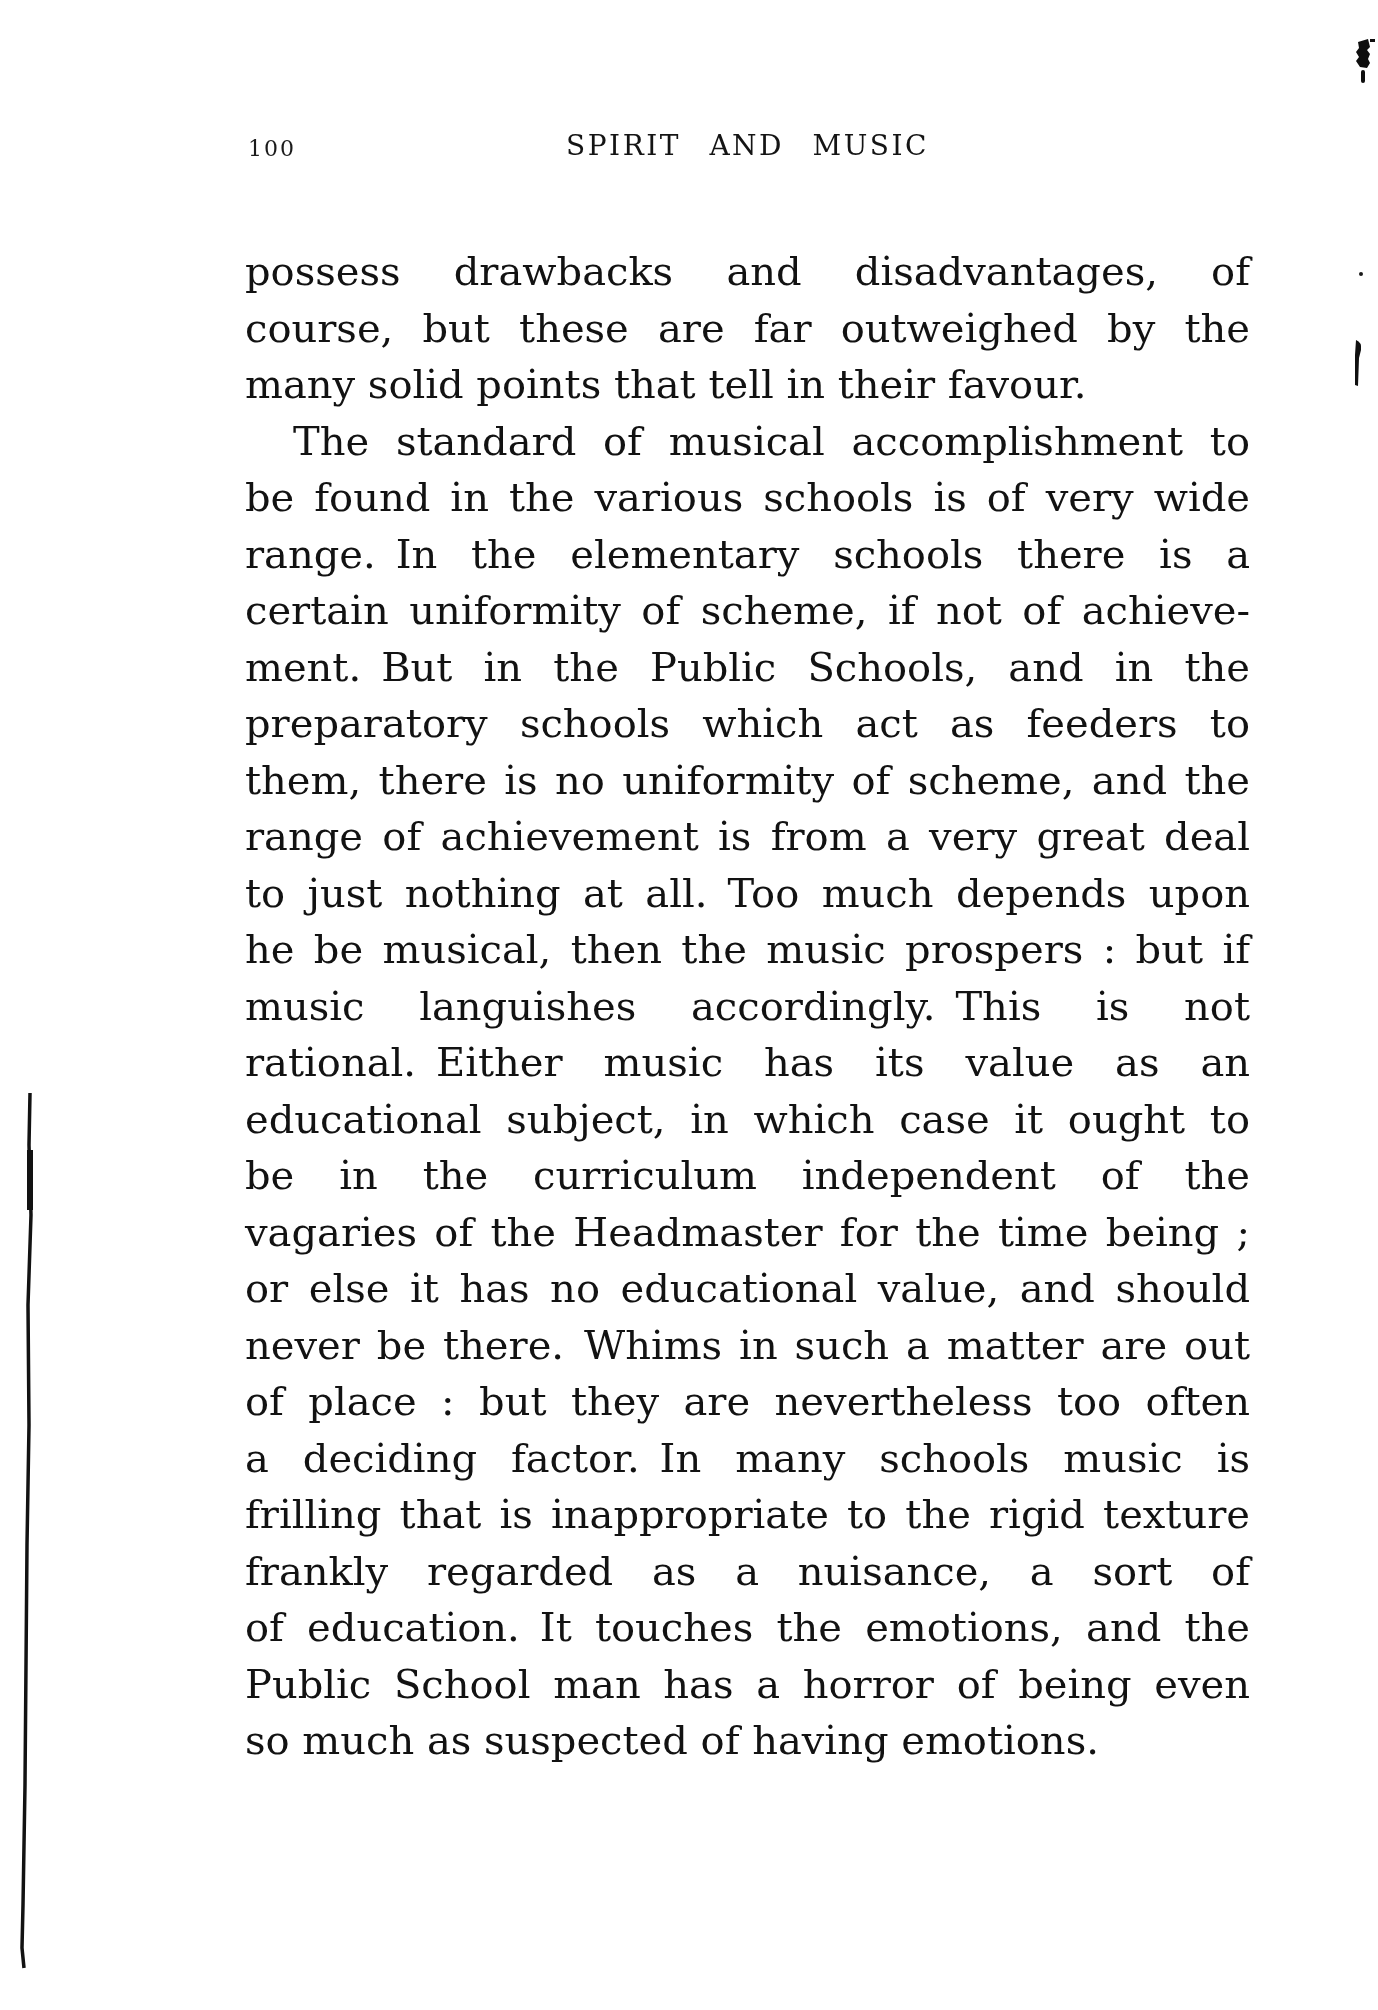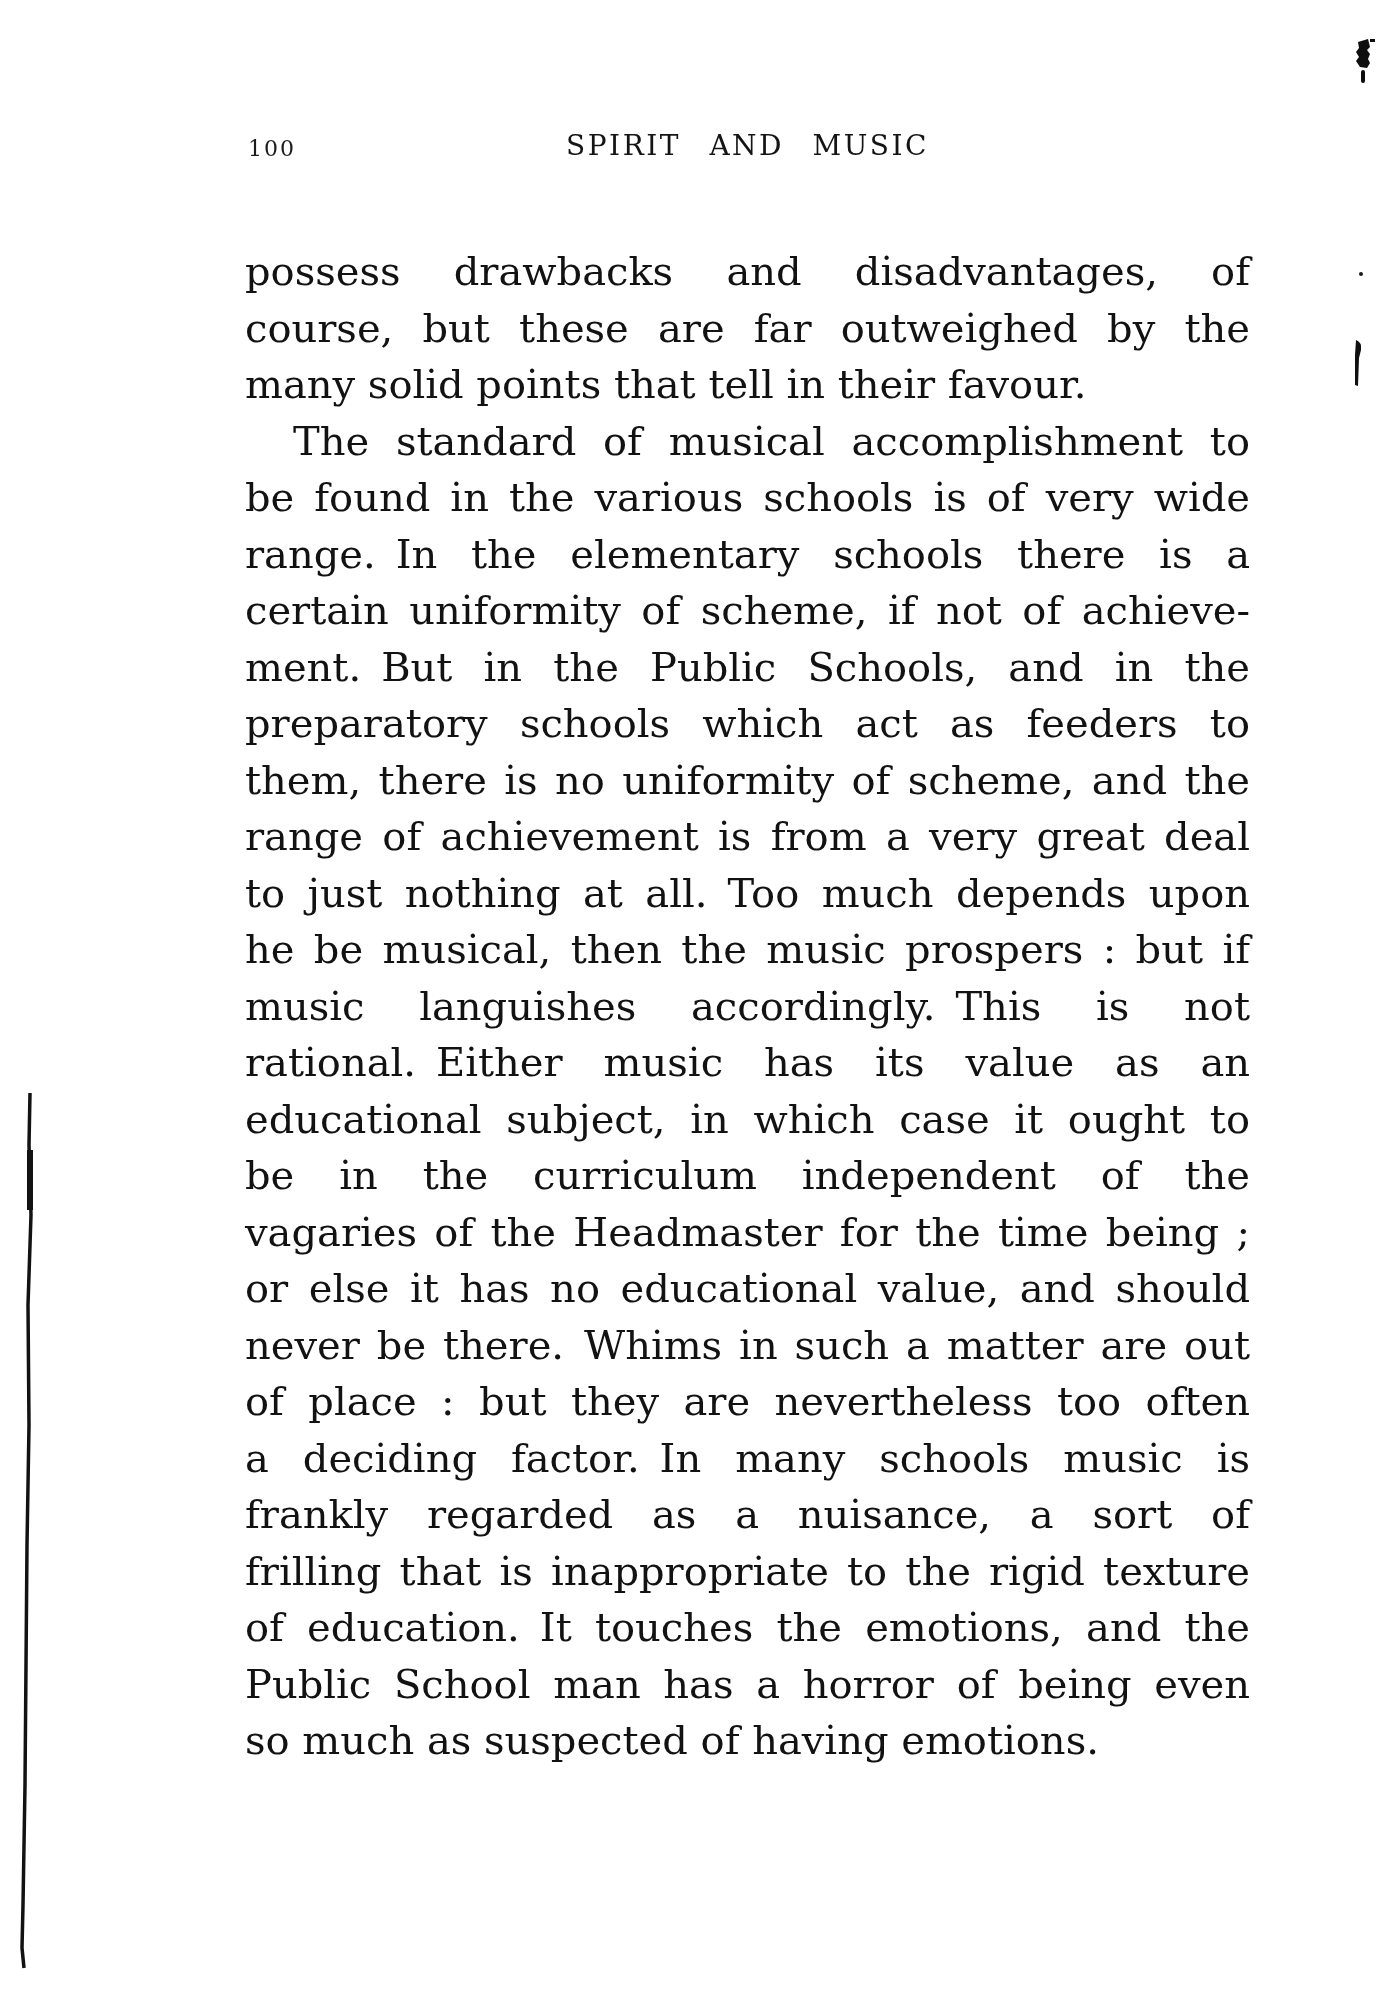--- a/index.html
+++ b/index.html
@@ -75,22 +75,22 @@
       <div class="line">he be musical, then the music prospers : but if</div>
       <div class="line">music languishes accordingly. This is not</div>
       <div class="line">rational. Either music has its value as an</div>
       <div class="line">educational subject, in which case it ought to</div>
       <div class="line">be in the curriculum independent of the</div>
       <div class="line">vagaries of the Headmaster for the time being ;</div>
       <div class="line">or else it has no educational value, and should</div>
       <div class="line">never be there. Whims in such a matter are out</div>
       <div class="line">of place : but they are nevertheless too often</div>
       <div class="line">a deciding factor. In many schools music is</div>
+      <div class="line">frilling that is inappropriate to the rigid texture</div>
       <div class="line">frankly regarded as a nuisance, a sort of</div>
-      <div class="line">frilling that is inappropriate to the rigid texture</div>
       <div class="line">of education. It touches the emotions, and the</div>
       <div class="line">Public School man has a horror of being even</div>
       <div class="line para-end">so much as suspected of having emotions.</div>
     </div>
 
   <svg class="artifacts" width="1378" height="2010" viewBox="0 0 1378 2010">
 
     <polyline points="30,1093 29,1145 31,1215 28,1305 29,1425 27,1545 26,1665 25,1785 23,1905 22,1948 24,1968" fill="none" stroke="#121212" stroke-width="3.5"></polyline>
     <rect x="27" y="1150" width="6" height="60" fill="#121212"></rect>
 

